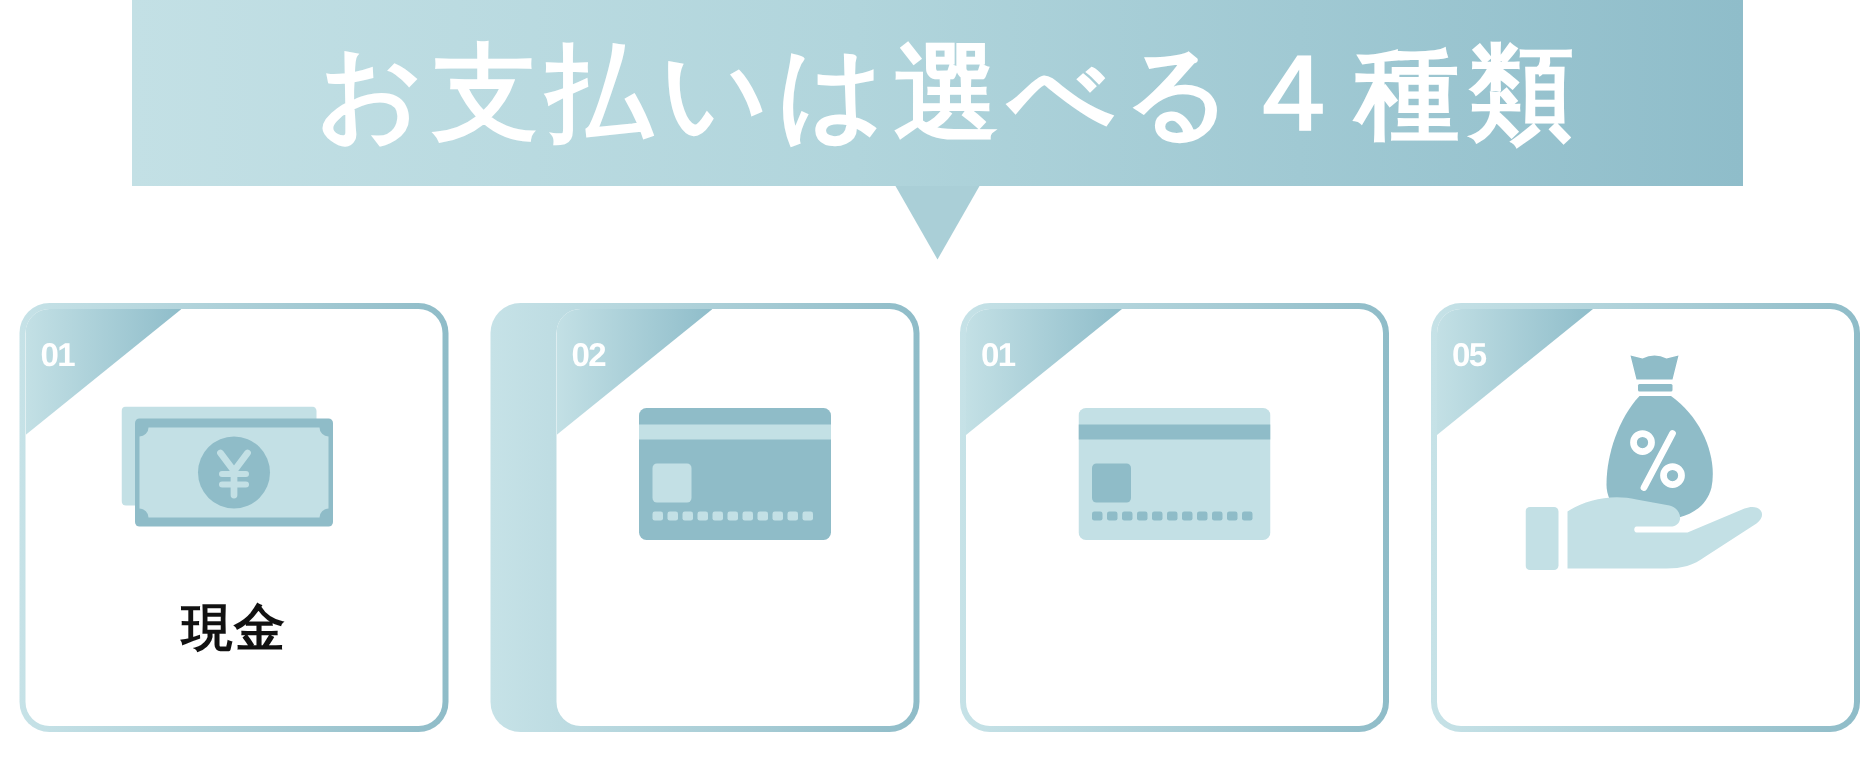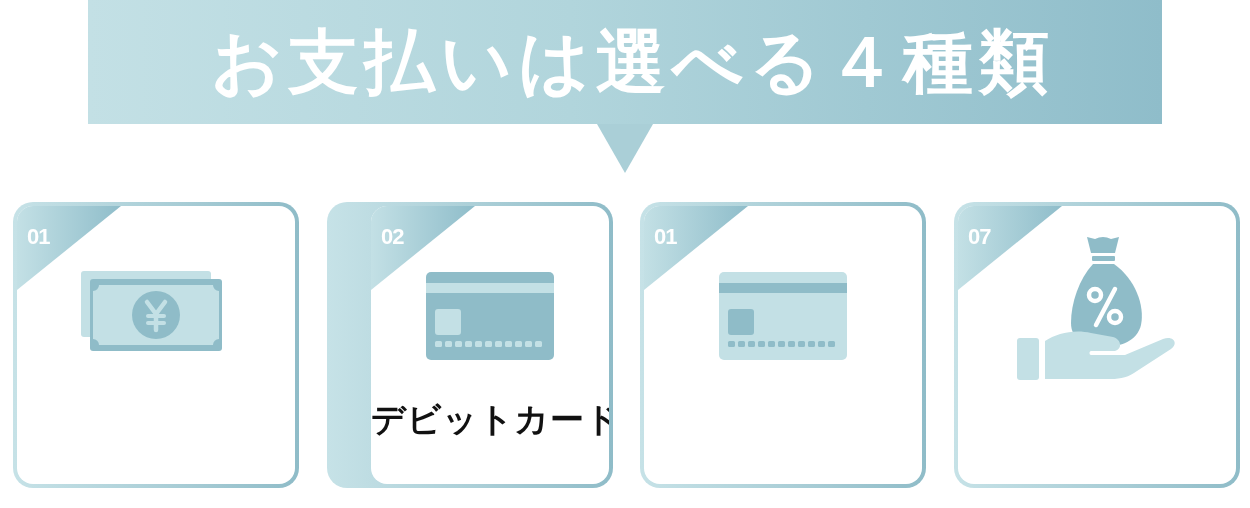--- a/index.html
+++ b/index.html
@@ -115,20 +115,21 @@
           <rect x="0" y="0" width="130" height="66" rx="3" fill="#c3e0e5"></rect>
           <rect x="9" y="8" width="132" height="72" rx="3" fill="#8fbcc8"></rect>
           <path d="M18 14 H132 a6 6 0 0 0 6 6 V68 a6 6 0 0 0 -6 6 H18 a6 6 0 0 0 -6 -6 V20 a6 6 0 0 0 6 -6 Z" fill="#c3e0e5"></path>
           <circle cx="75" cy="44" r="24" fill="#8fbcc8"></circle>
           <path d="M66 31 L75 43 L84 31" stroke="#c3e0e5" stroke-width="4.5" fill="none" stroke-linecap="round" stroke-linejoin="round"></path>
           <line x1="75" y1="43" x2="75" y2="59" stroke="#c3e0e5" stroke-width="4.5" stroke-linecap="round"></line>
           <line x1="67" y1="45" x2="83" y2="45" stroke="#c3e0e5" stroke-width="4" stroke-linecap="round"></line>
           <line x1="67" y1="52" x2="83" y2="52" stroke="#c3e0e5" stroke-width="4" stroke-linecap="round"></line>
         </svg>
       </div>
+      <div class="card-label">現金</div>
     </div>
   </div>
 
   <div class="card" style="left:327px;padding-left:44px;">
     <div class="card-inner">
       <div class="corner-tab"></div>
       <div class="card-number">02</div>
       <div class="card-icon">
         <svg width="128" height="88" viewBox="0 0 128 88">
           <rect x="0" y="0" width="128" height="88" rx="5" fill="#8fbcc8"></rect>
@@ -142,21 +143,20 @@
             <rect x="49" y="69" width="7" height="6" rx="1.5"></rect>
             <rect x="59" y="69" width="7" height="6" rx="1.5"></rect>
             <rect x="69" y="69" width="7" height="6" rx="1.5"></rect>
             <rect x="79" y="69" width="7" height="6" rx="1.5"></rect>
             <rect x="89" y="69" width="7" height="6" rx="1.5"></rect>
             <rect x="99" y="69" width="7" height="6" rx="1.5"></rect>
             <rect x="109" y="69" width="7" height="6" rx="1.5"></rect>
           </g>
         </svg>
       </div>
-      <div class="card-label">デビットカード</div>
     </div>
   </div>
 
   <div class="card" style="left:640px;">
     <div class="card-inner">
       <div class="corner-tab"></div>
       <div class="card-number">01</div>
       <div class="card-icon">
         <svg width="128" height="88" viewBox="0 0 128 88">
           <rect x="0" y="0" width="128" height="88" rx="5" fill="#c3e0e5"></rect>
@@ -176,21 +176,21 @@
             <rect x="109" y="69" width="7" height="6" rx="1.5"></rect>
           </g>
         </svg>
       </div>
     </div>
   </div>
 
   <div class="card" style="left:954px;">
     <div class="card-inner">
       <div class="corner-tab"></div>
-      <div class="card-number">07</div>
+      <div class="card-number">05</div>
       <div class="card-icon" style="top:26px;height:150px;">
         <svg width="160" height="148" viewBox="0 0 160 148">
 
           <path d="M78 6 Q86 2 94 6 L102 4 L98 20 H74 L70 4 Z" fill="#8fbcc8"></path>
           <rect x="75" y="23" width="23" height="5" rx="1" fill="#8fbcc8"></rect>
 
           <path d="M76 31 H97 C118 46 128 72 124 92 C120 108 104 114 86 114 C68 114 54 106 54 90 C54 70 62 46 76 31 Z" fill="#8fbcc8"></path>
 
           <circle cx="78" cy="62" r="6" fill="none" stroke="#ffffff" stroke-width="4.5"></circle>
           <circle cx="98" cy="84" r="6" fill="none" stroke="#ffffff" stroke-width="4.5"></circle>

